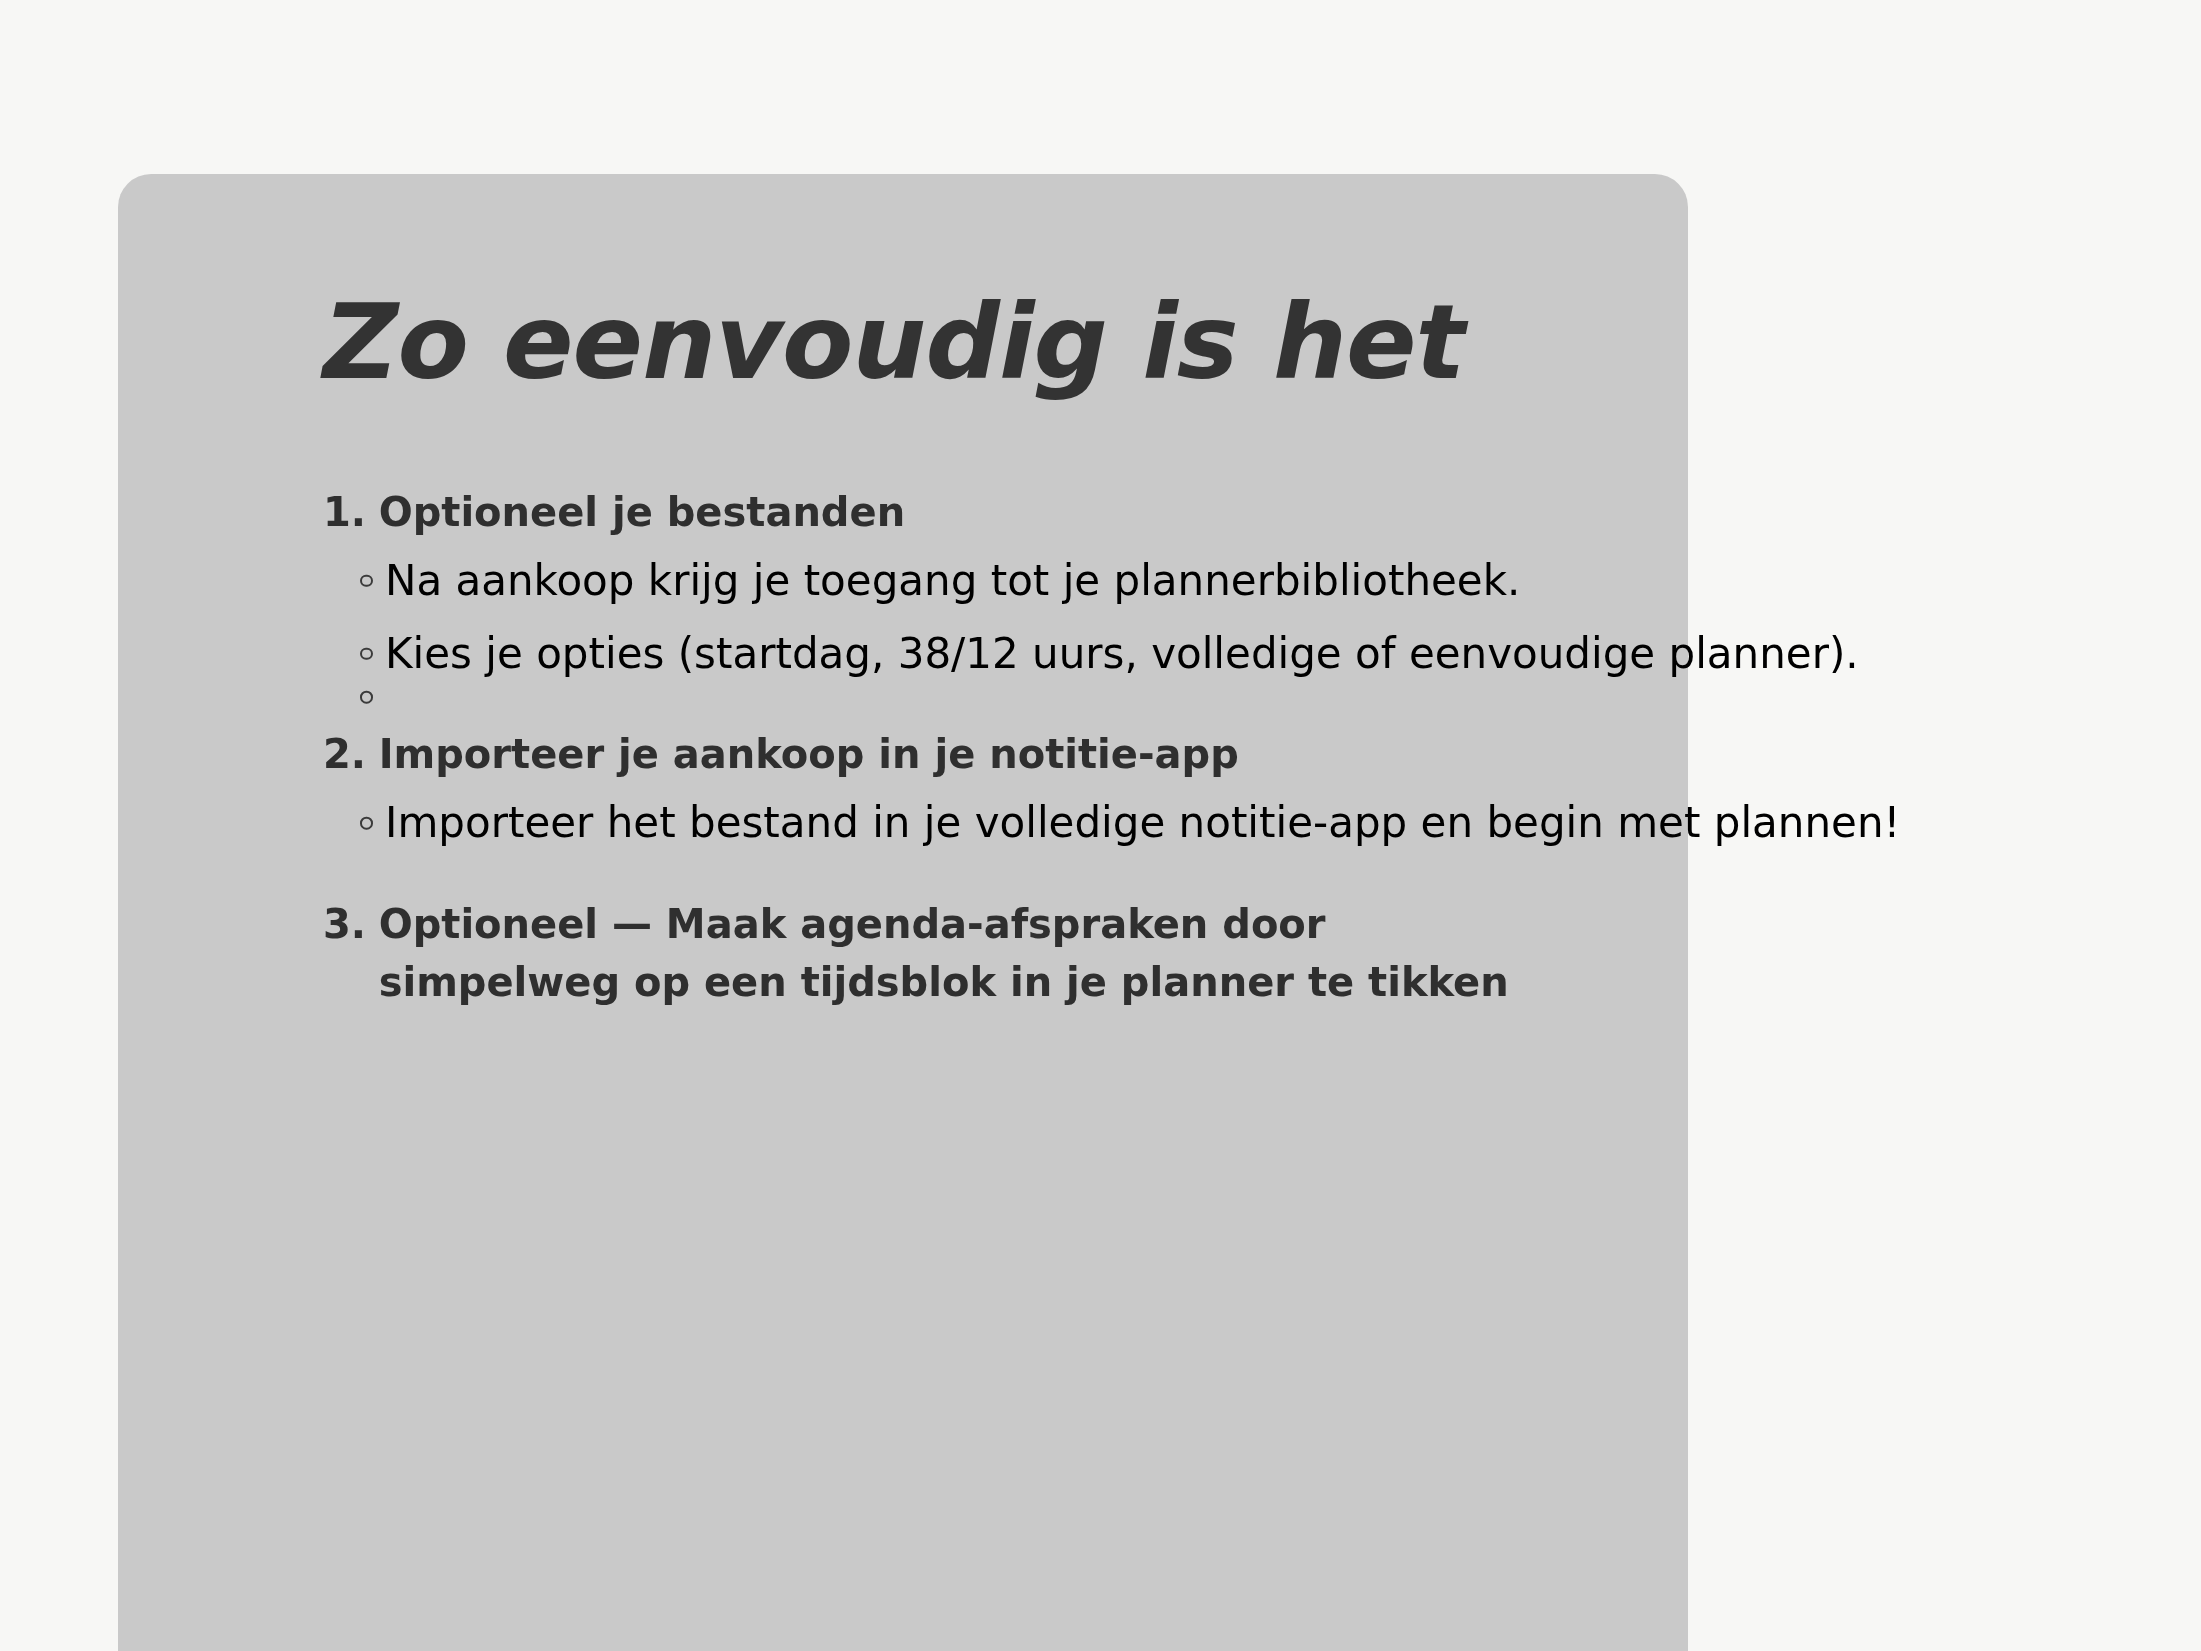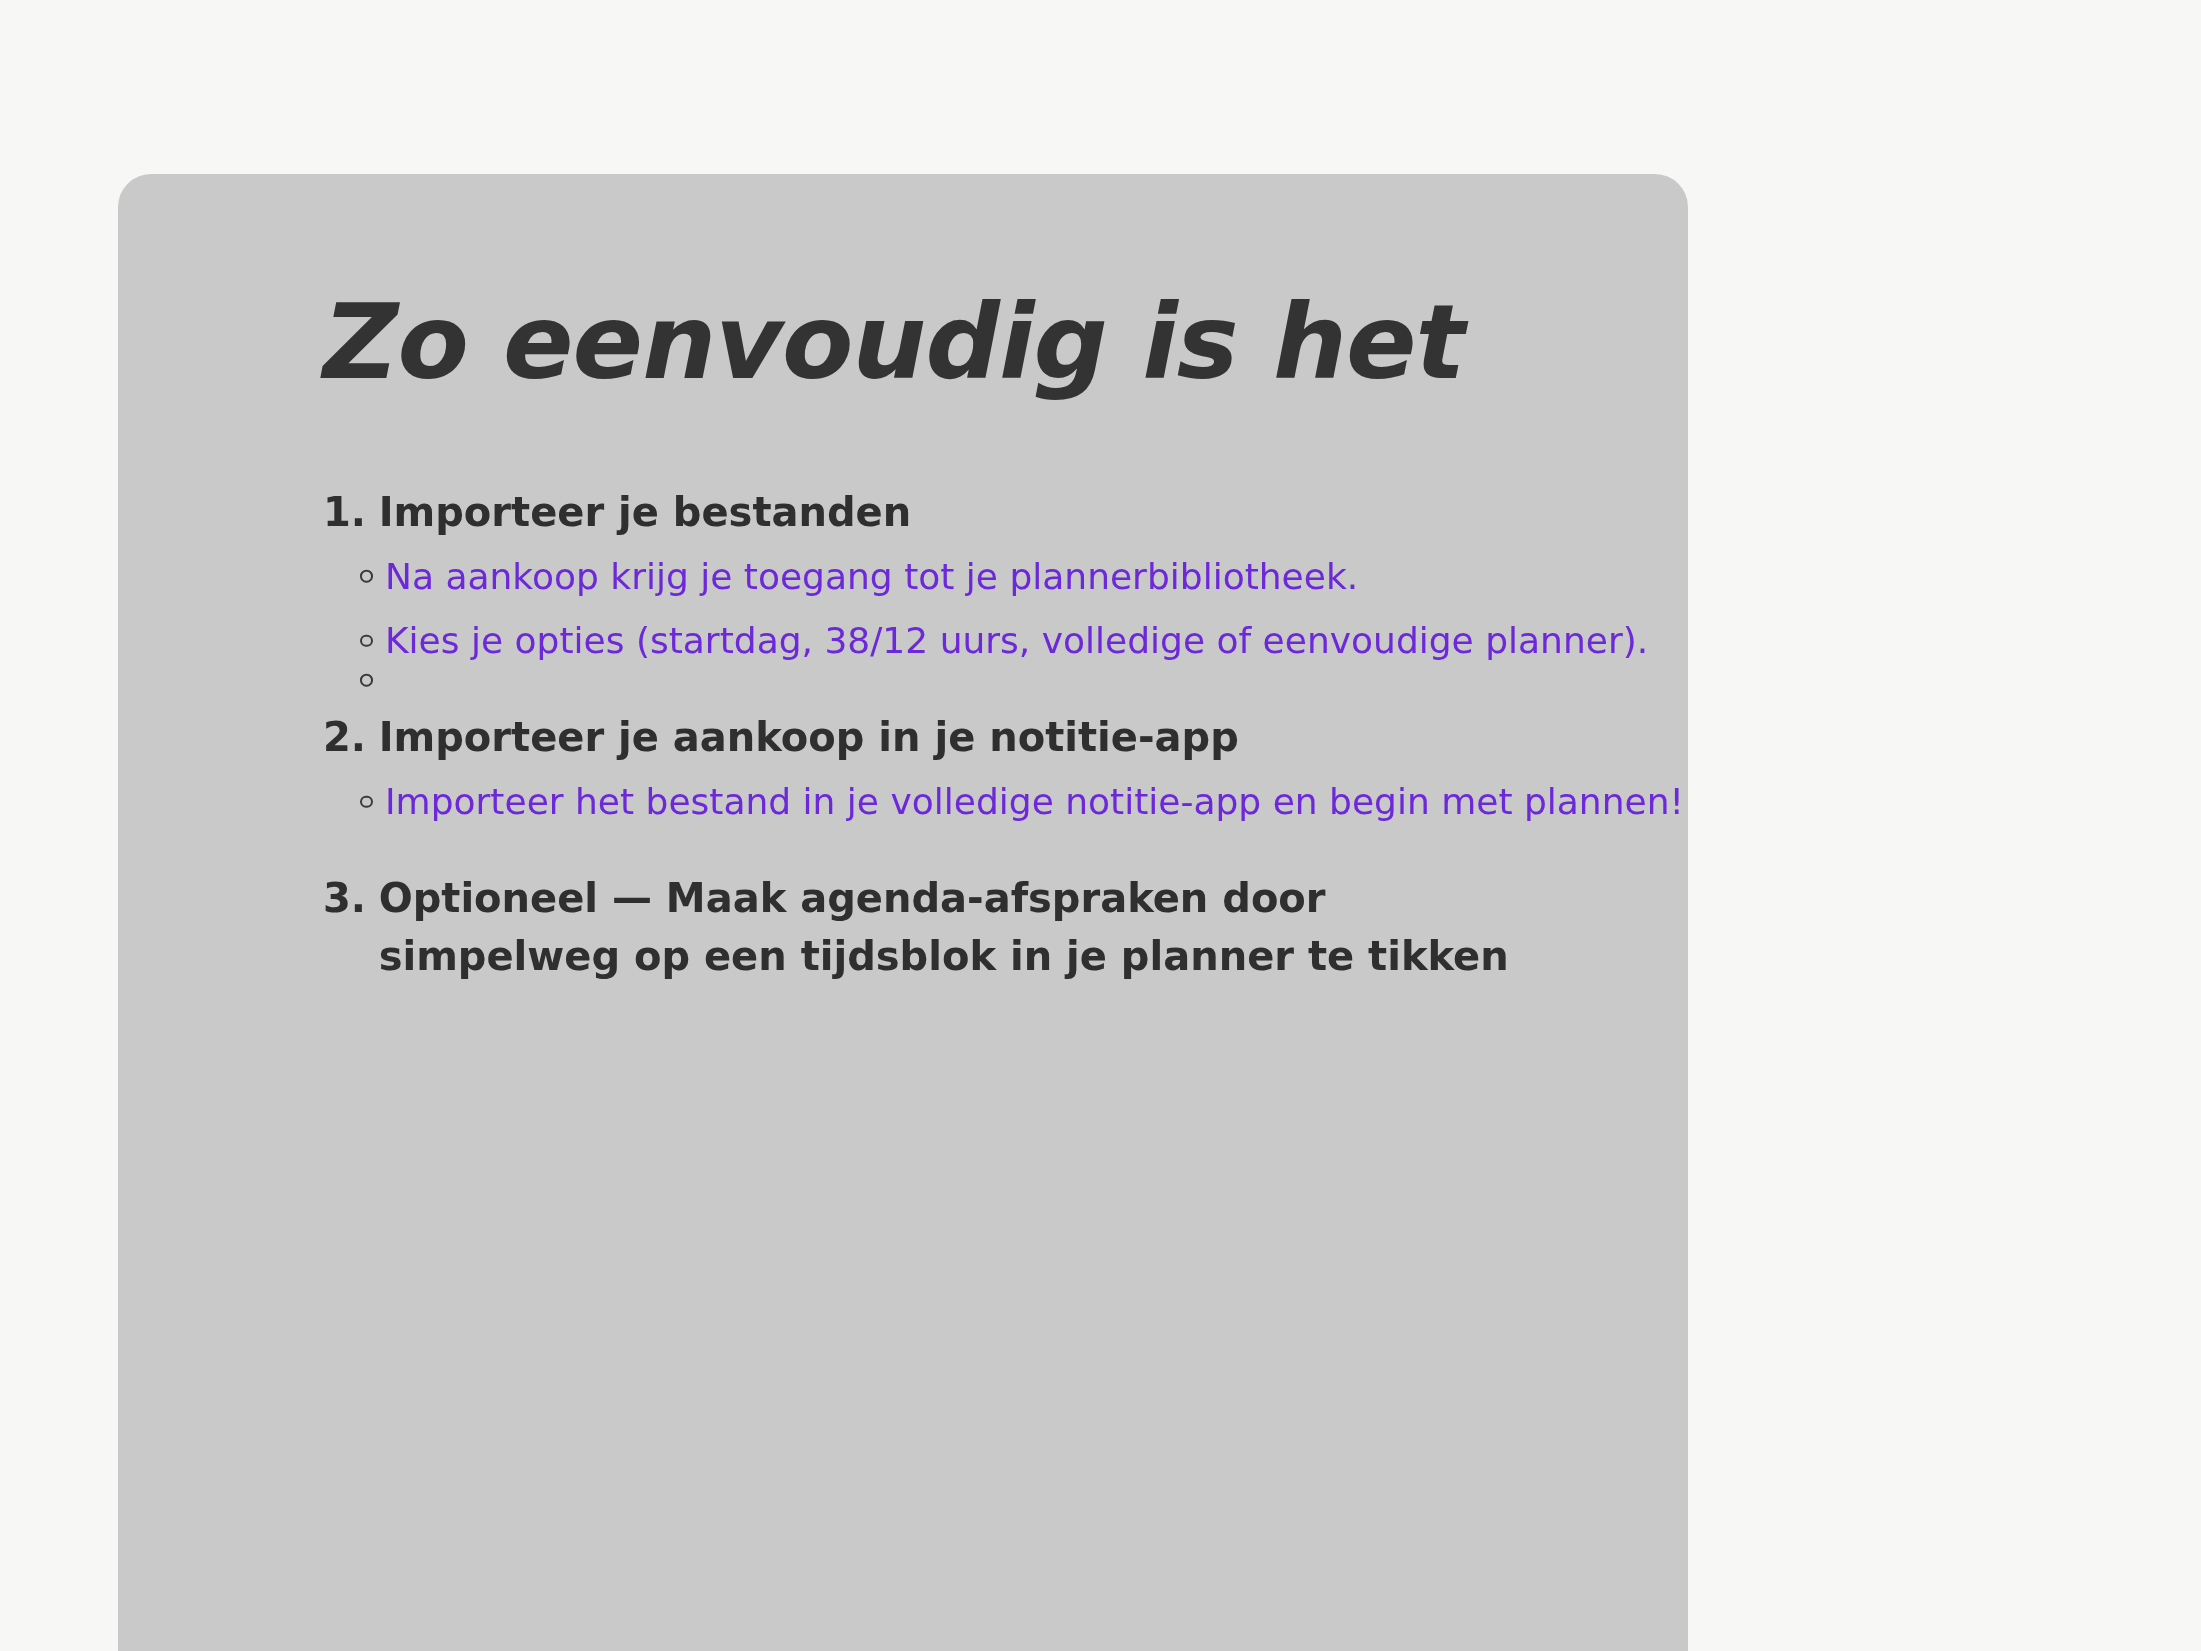--- a/index.html
+++ b/index.html
@@ -82,22 +82,22 @@
 
   .bullets {
     margin: 9.7px 0 0 0;
     padding: 0;
     list-style: none;
   }
 
   .bullet {
     font-family: "DejaVu Sans", sans-serif;
     font-weight: 400;
-    font-size: 36px;
-    color: #6d28d9;
+    font-size: 42px;
+    color: #000000;
     line-height: 1.42;
     padding-left: 62px;
     position: relative;
     margin-bottom: 13.5px;
     white-space: nowrap;
   }
 
   .bullet:last-child {
     margin-bottom: 0;
   }
@@ -120,21 +120,21 @@
 <div class="page">
   <div class="card">
 
     <div class="card-title">Zo eenvoudig is het</div>
 
     <div class="steps">
 
       <div class="step">
         <div class="step-heading">
           <span class="step-num">1.</span>
-          <span class="step-heading-text">Importeer je bestanden</span>
+          <span class="step-heading-text">Optioneel je bestanden</span>
         </div>
         <ul class="bullets">
           <li class="bullet">
             <span class="dot"></span>
             <span>Na aankoop krijg je toegang tot je plannerbibliotheek.</span>
           </li>
           <li class="bullet">
             <span class="dot"></span>
             <span>Kies je opties (startdag, 38/12 uurs, volledige of eenvoudige planner).</span>
           </li>

